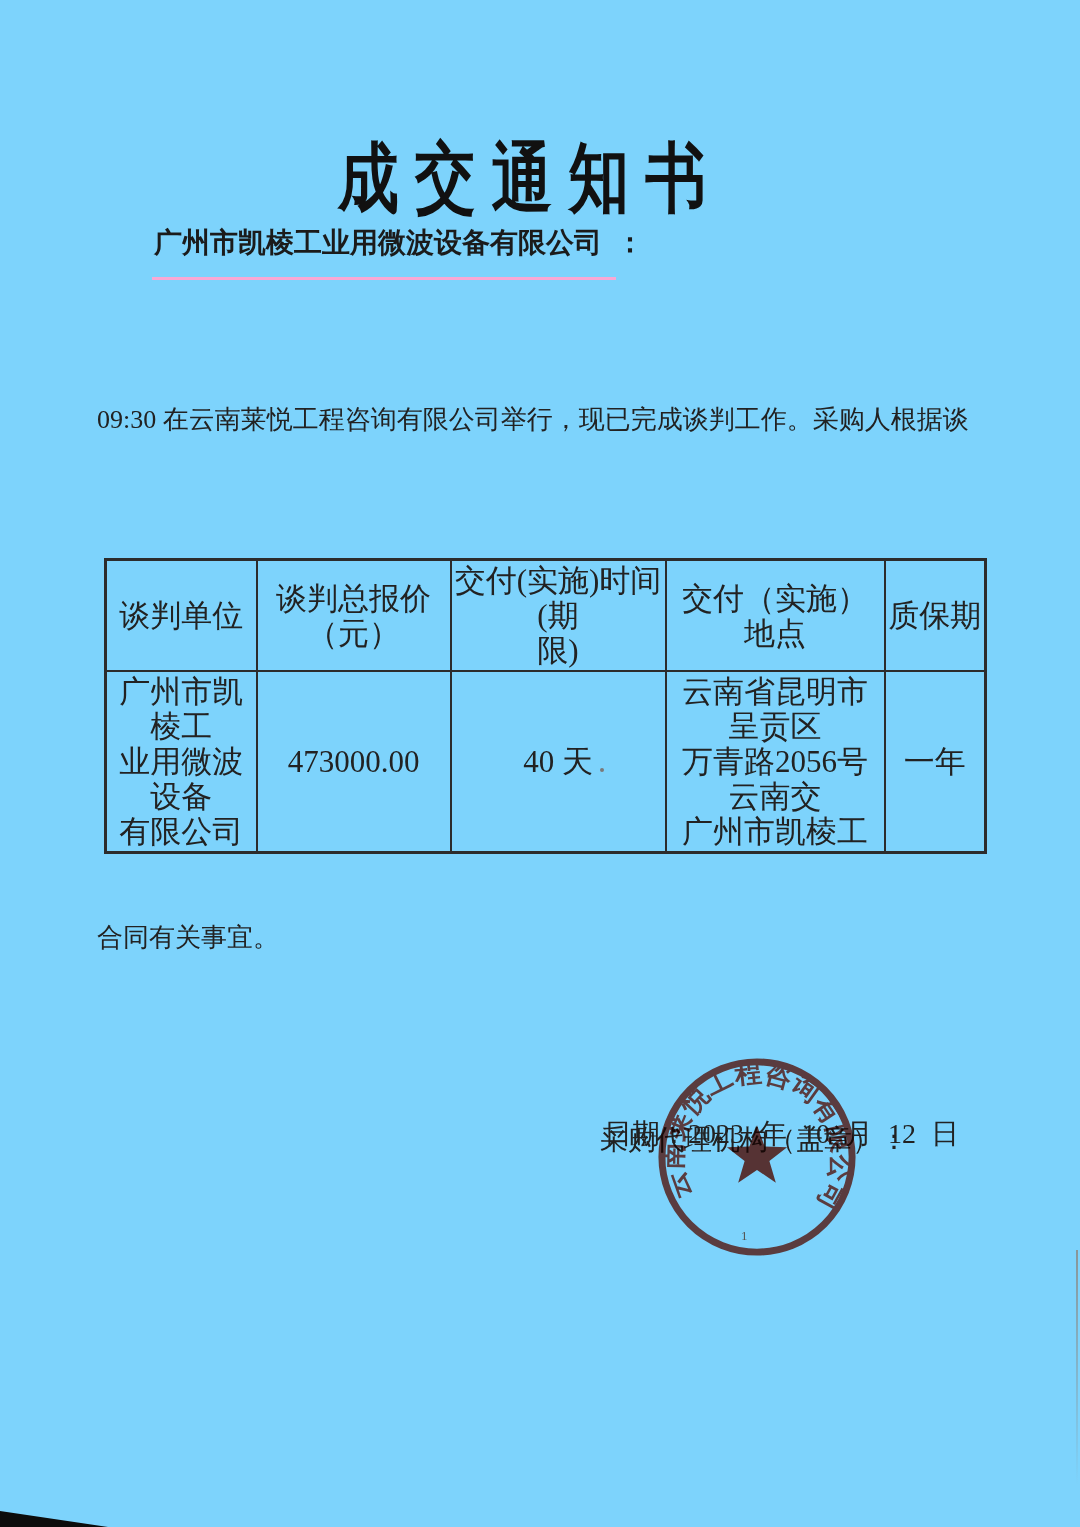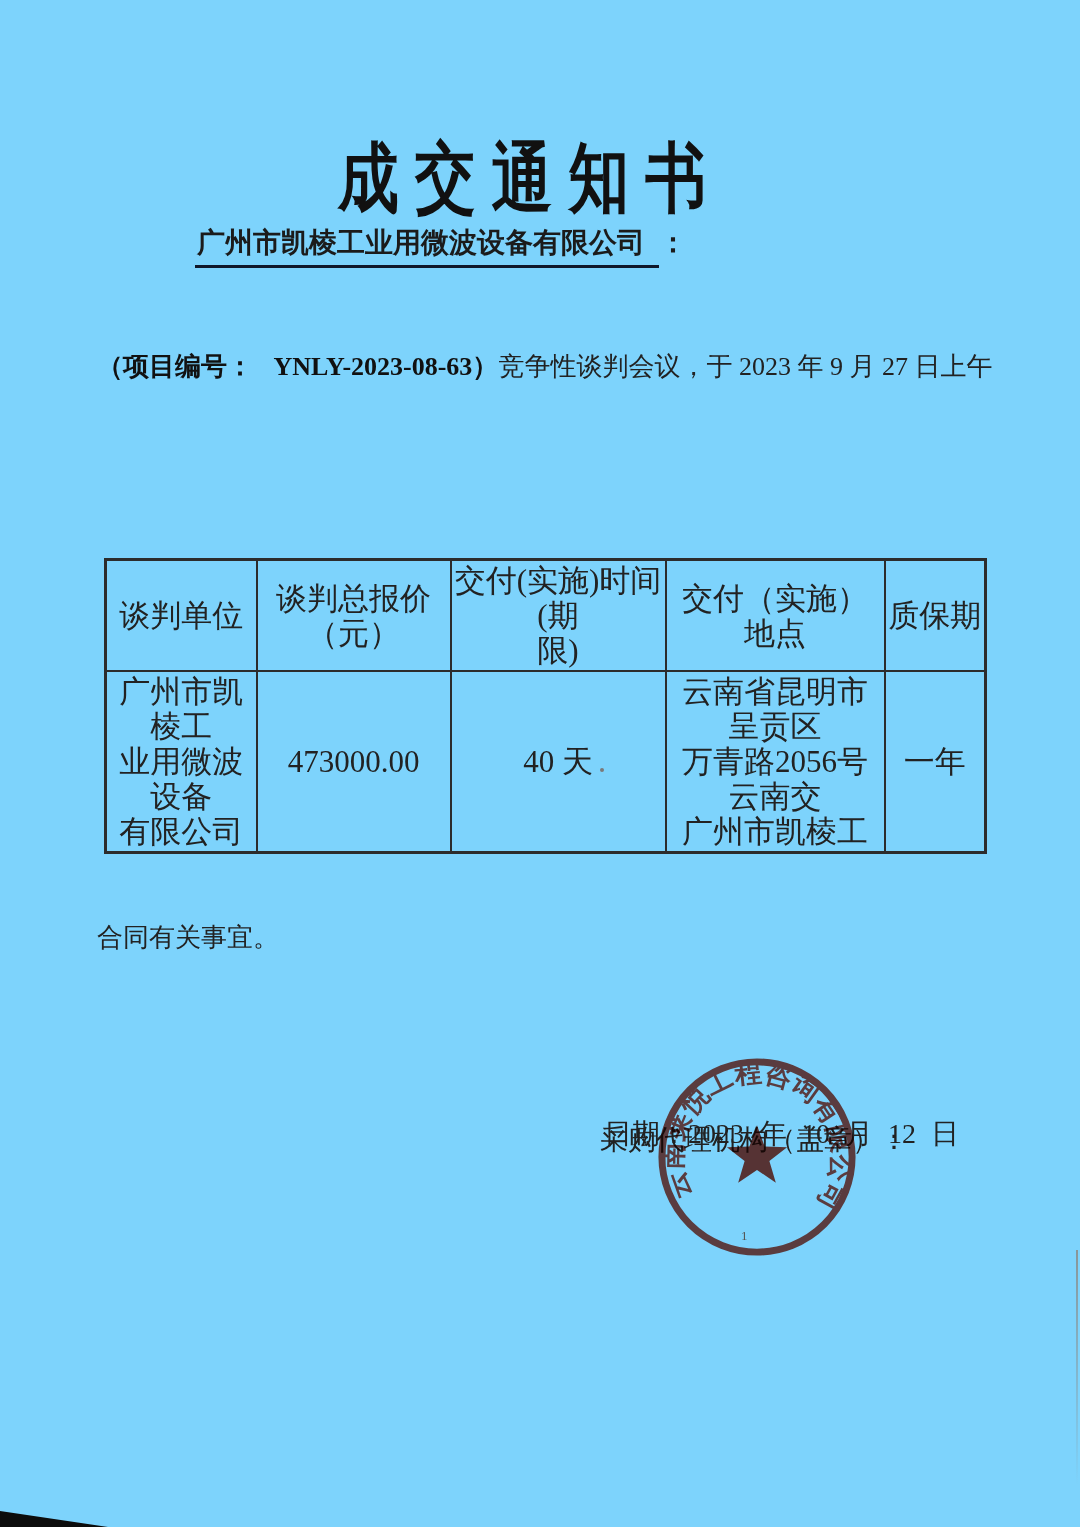--- a/index.html
+++ b/index.html
@@ -15,21 +15,21 @@
   
   .doc-title{
     top:128px;left:530px;
     transform:translateX(-50%) scaleX(0.8);
     font-size:76px;font-weight:700;
     letter-spacing:20px;white-space:nowrap;
     color:#111;
   }
   
   .addressee{top:224px;left:152px;font-size:28px;font-weight:700;white-space:nowrap;}
-  .addressee .name{display:inline-block;border-bottom:3px solid #0f172a;padding:0 14px 3px 2px;margin-left:43px;}
+  .addressee .name{display:inline-block;border-bottom:3px solid #f9a8d4;padding:0 14px 15px 2px;}
   
   .bodyline{font-size:26px;line-height:34px;white-space:nowrap;color:#222;}
   .b{font-weight:700;color:#111;}
   .seg-bold{font-weight:700;color:#111;word-spacing:14px;}
   
   .award-table{
     position:absolute;left:104px;top:558px;width:881px;
     border-collapse:collapse;table-layout:fixed;
     font-size:31px;color:#222;
   }
@@ -72,21 +72,21 @@
 </style>
 </head>
 <body>
 
 <div class="page">
 
   <div class="abs doc-title">成交通知书</div>
 
   <div class="abs addressee"><span class="name">广州市凯棱工业用微波设备有限公司</span><span>：</span></div>
 
-  <div class="abs bodyline" style="left:97px;top:350px;"><span class="seg-bold">（项目编号： YNLY-2023-08-63）</span><span>竞争性谈判会议，于 2023 年 9 月 27 日上午</span></div>
+  <div class="abs bodyline" style="left:97px;top:403px;">09:30 在云南莱悦工程咨询有限公司举行，现已完成谈判工作。采购人根据谈</div>
 
   <table class="award-table">
     <colgroup>
       <col style="width:151px">
         <col style="width:194px">
         <col style="width:215px">
         <col style="width:219px">
         <col style="width:101px">
     </colgroup>
     <thead>

